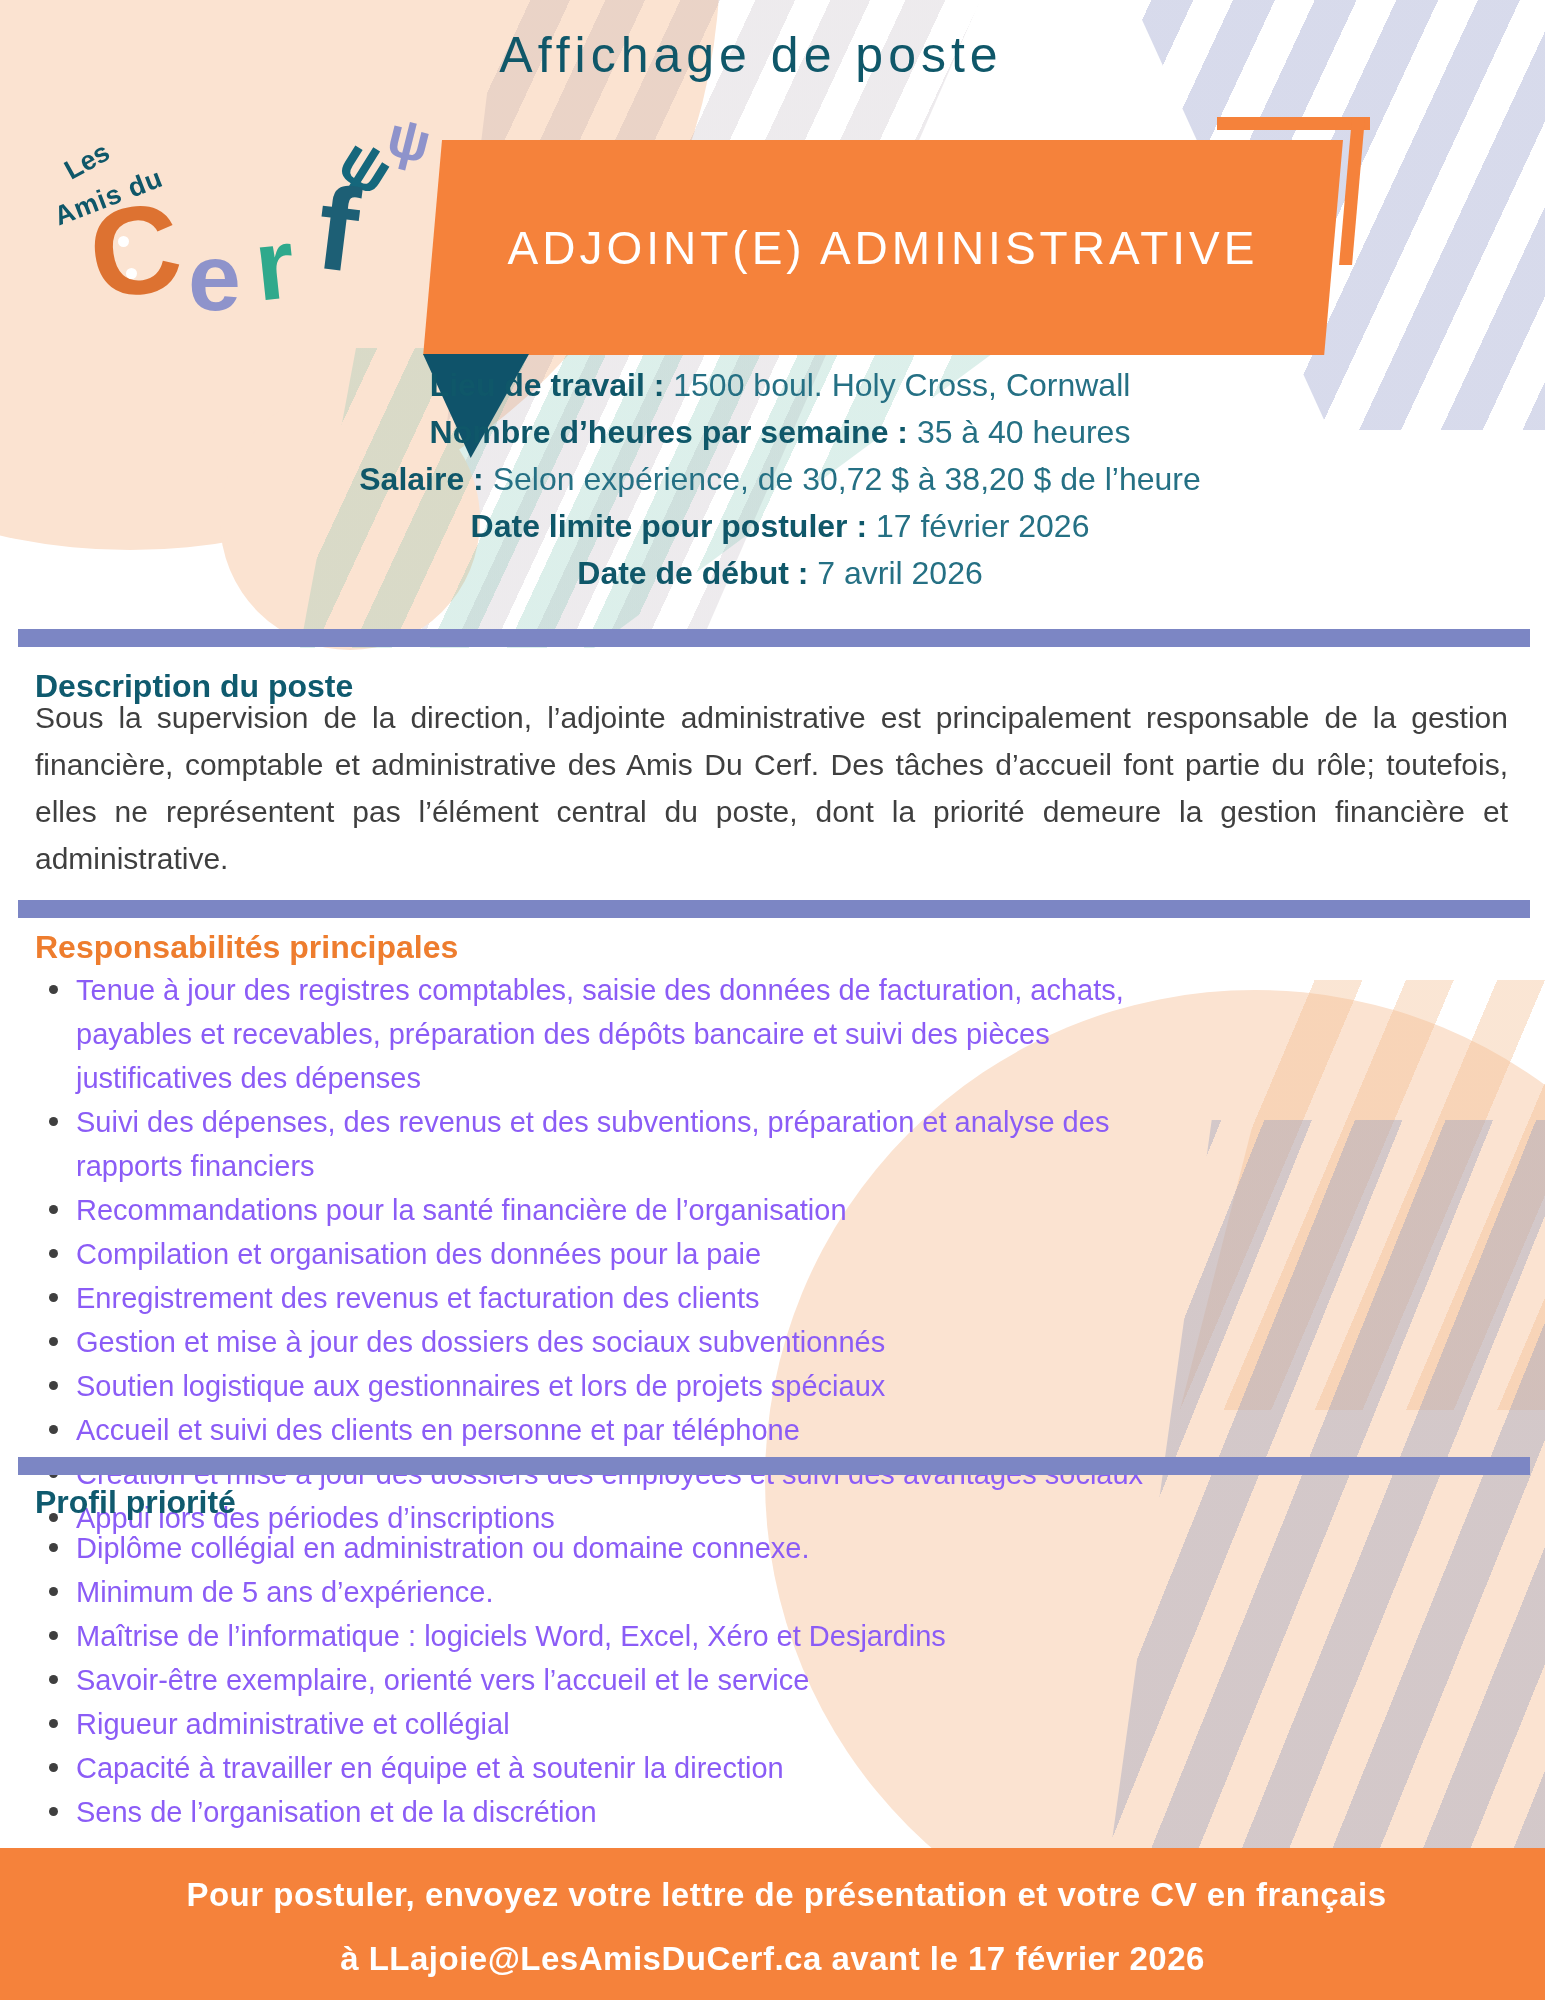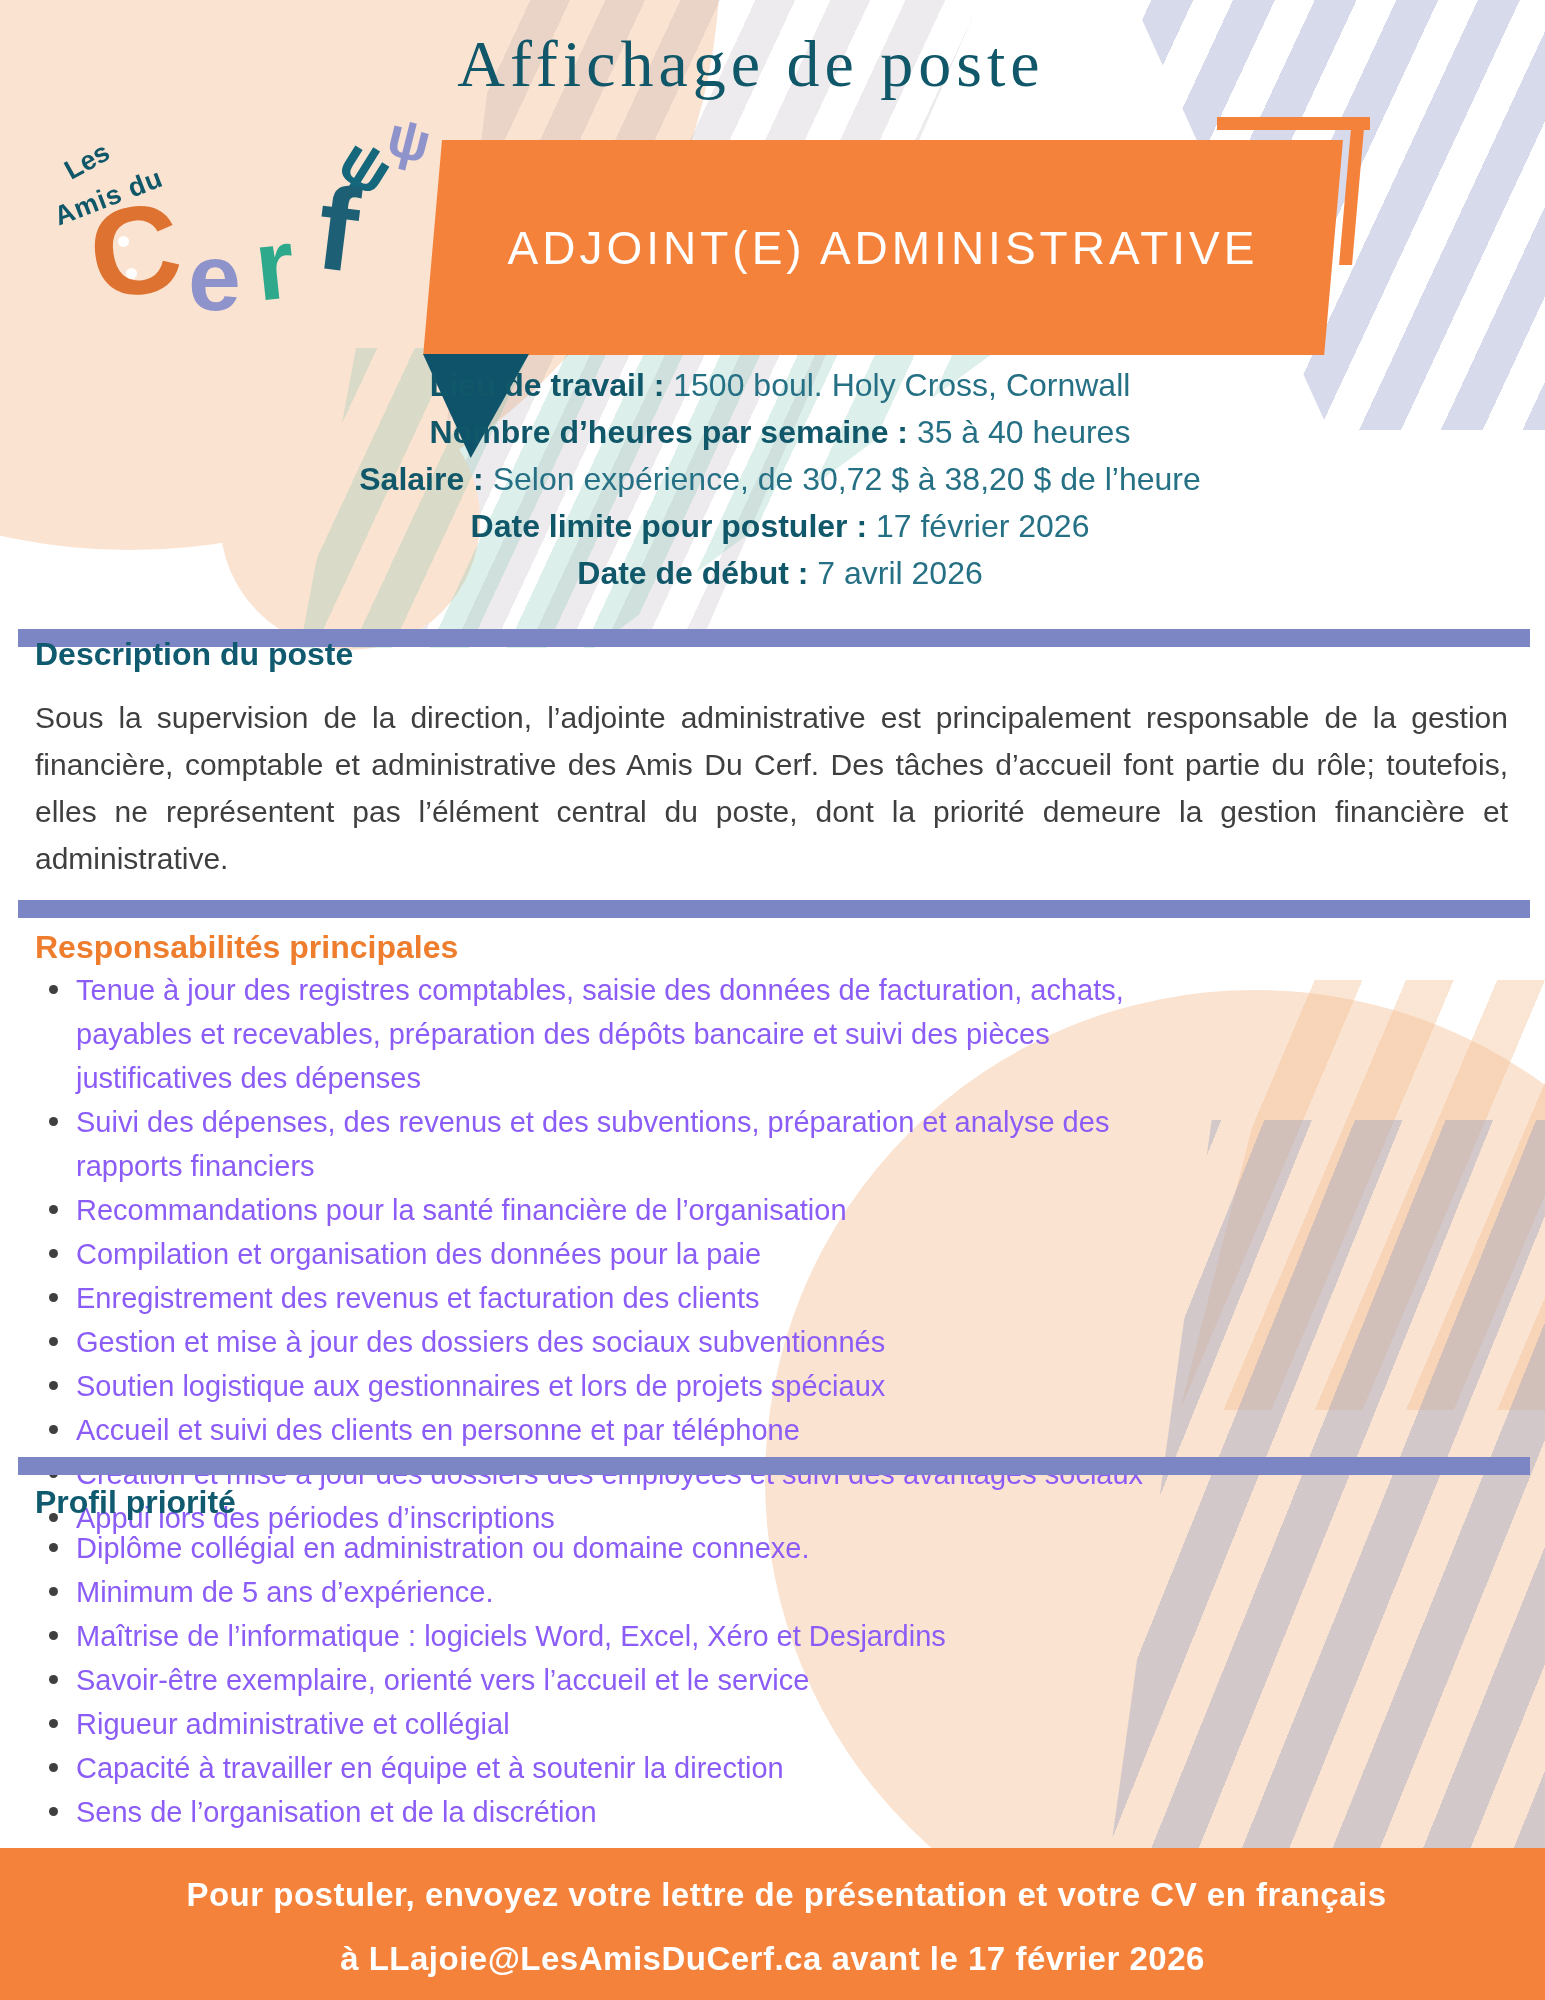--- a/index.html
+++ b/index.html
@@ -35,21 +35,21 @@
     clip-path:polygon(30% 0,100% 0,100% 100%,0 100%);
   }
   #stripes-right-gray{
     left:1040px;top:1120px;width:505px;height:730px;
     background:repeating-linear-gradient(112deg,rgba(0,0,0,0) 0 40px,rgba(152,160,190,.40) 40px 84px);
     clip-path:polygon(34% 0,100% 0,100% 100%,14% 100%);
   }
   
   #page-title{
     position:absolute;z-index:2;left:751px;top:26px;transform:translateX(-50%);
-    font-size:66px;font-weight:400;letter-spacing:5px;color:#0F5769;white-space:nowrap;font-family:Liberation Serif, serif;
+    font-size:50px;font-weight:400;letter-spacing:5px;color:#0F5769;white-space:nowrap;
   }
   #banner{
     position:absolute;z-index:2;left:442px;top:140px;width:901px;height:215px;
     background:#F5823B;transform:skewX(-5deg);transform-origin:0 0;
     display:flex;align-items:center;justify-content:center;
   }
   #banner-text{
     transform:skewX(5deg);color:#ffffff;font-size:46px;font-weight:400;
     letter-spacing:4px;white-space:nowrap;
   }
@@ -79,21 +79,21 @@
     position:absolute;z-index:2;left:330px;top:362px;width:900px;text-align:center;
   }
   .detail-row{font-size:32px;line-height:47px;white-space:nowrap;}
   .detail-label{font-weight:700;color:#0F5769;}
   .detail-value{font-weight:400;color:#257084;}
   
   .bar{position:absolute;z-index:2;left:18px;width:1512px;height:18px;background:#7C86C4;}
   #bar1{top:629px;} #bar2{top:900px;} #bar3{top:1457px;}
   
   .sec-heading{position:absolute;z-index:2;left:35px;font-size:32px;font-weight:700;white-space:nowrap;}
-  #desc-heading{top:636px;color:#0F5A6E;}
+  #desc-heading{top:668px;color:#0F5A6E;}
   #resp-heading{top:929px;color:#EE7D2E;}
   #profil-heading{top:1484px;color:#0F5A6E;}
   #desc-paragraph{
     position:absolute;z-index:2;left:35px;top:694px;width:1473px;
     font-size:30px;line-height:47px;color:#3F3F3F;text-align:justify;
   }
   ul.bullets{
     position:absolute;z-index:2;left:40px;margin:0;padding:0;list-style:none;
     font-size:29px;line-height:44px;color:#8b5cf6;
   }

